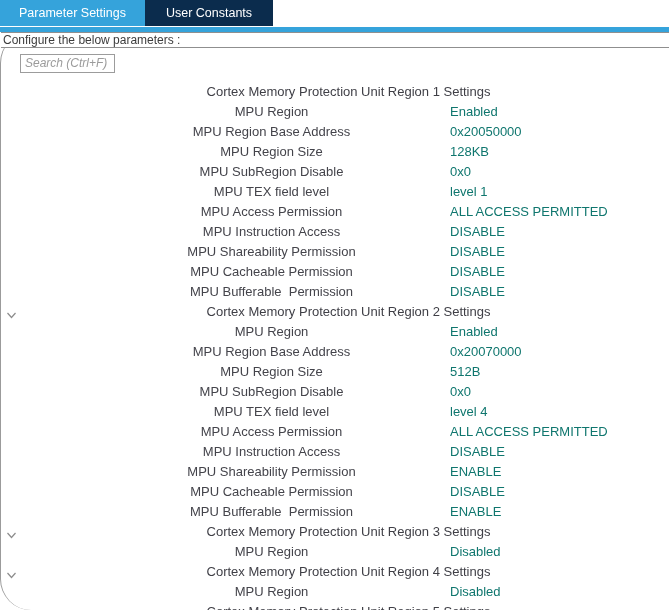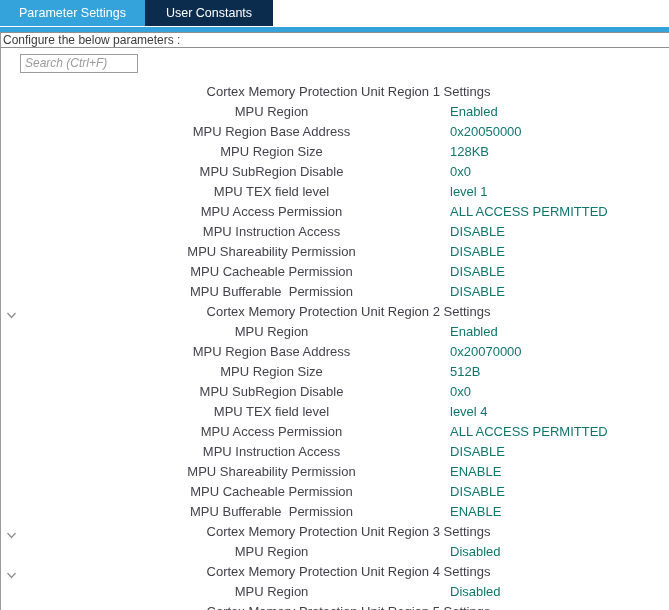--- a/index.html
+++ b/index.html
@@ -30,34 +30,35 @@
   .accent-bar {
     height: 5px;
     background: #35a3db;
     margin-top: 1px;
   }
   
   .panel {
     border-left: 1px solid #9b9b9b;
     height: 578px;
     background: #ffffff;
+    border-radius: 31px;
   }
   .instruction-row {
     border-top: 1px solid #8f8f8f;
     border-bottom: 1px solid #8f8f8f;
     height: 16px;
     line-height: 14px;
     font-size: 12px;
     color: #3c3c3c;
     padding-left: 2px;
     background: #ffffff;
   }
   .search-wrap { padding: 5px 0 0 19px; }
   .search-input {
-    width: 118px;
+    width: 95px;
     height: 19px;
     border: 1px solid #9c9c9c;
     font-family: "Liberation Sans", sans-serif;
     font-size: 12px;
     font-style: italic;
     padding: 0 4px;
     color: #c2410c;
     outline: none;
   }
   .search-input::placeholder { color: #9b9b9b; font-style: italic; }

